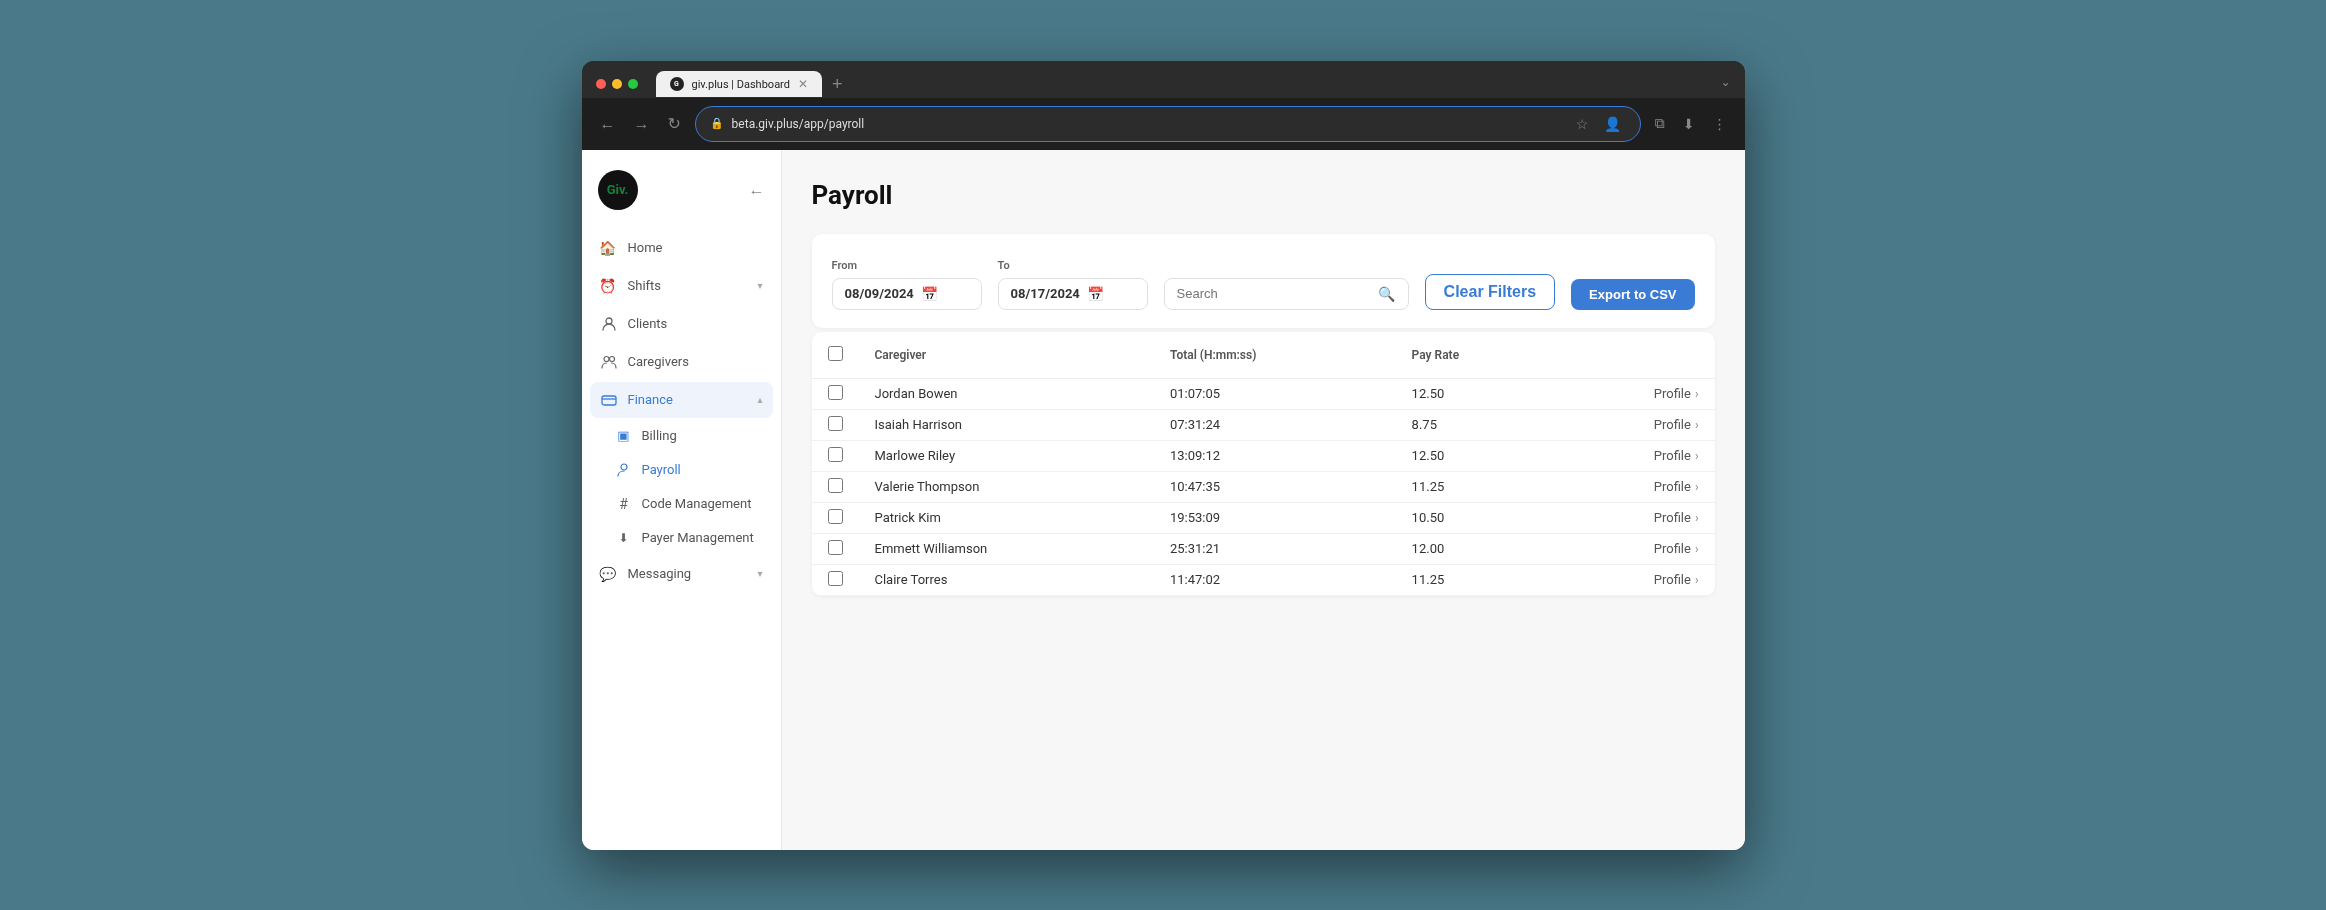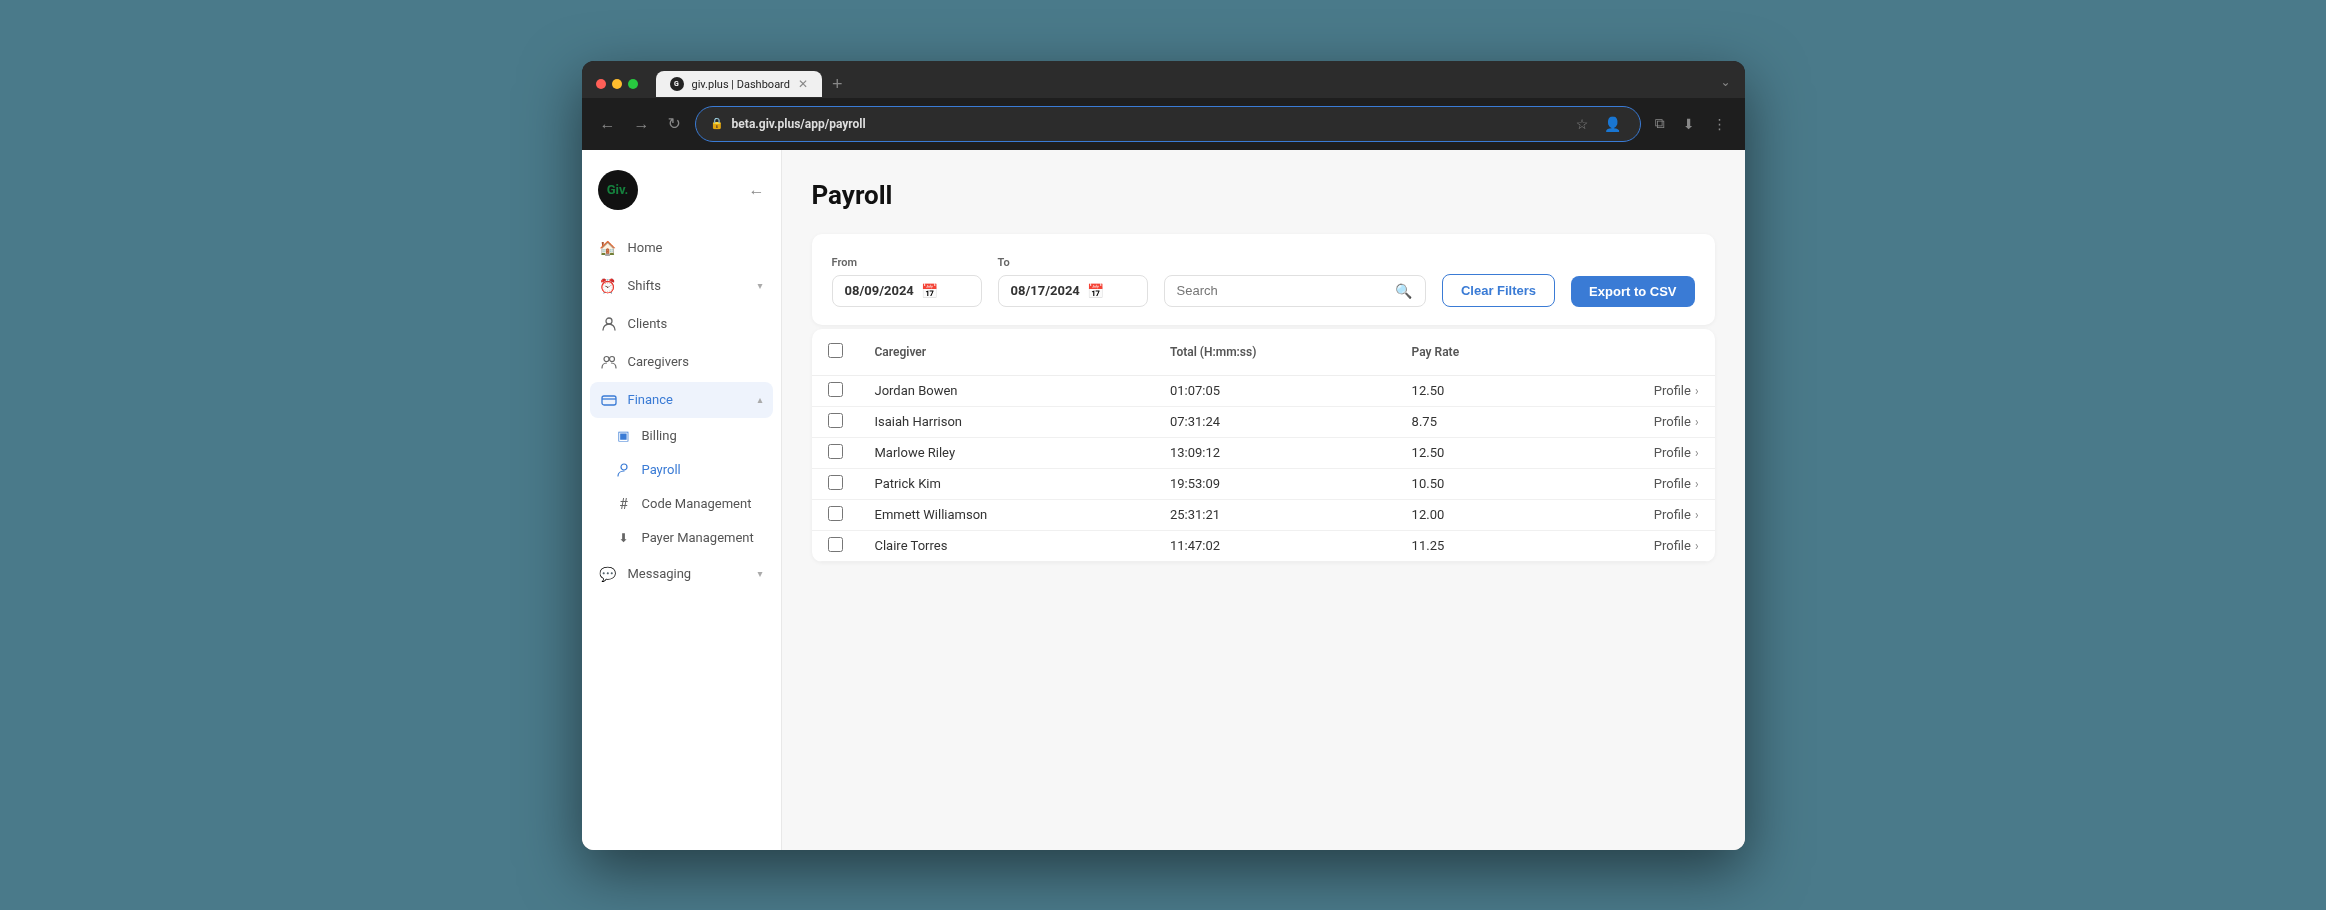--- a/index.html
+++ b/index.html
@@ -332,21 +332,21 @@
       color: #999;
       font-size: 14px;
     }
 
     .clear-filters-btn {
       background: #fff;
       border: 1.5px solid #3a7bd5;
       color: #3a7bd5;
       border-radius: 8px;
       padding: 8px 18px;
-      font-size: 13px;
+      font-size: 16px;
       font-weight: 600;
       cursor: pointer;
       white-space: nowrap;
       margin-top: 22px;
       text-align: center;
     }
 
     .export-btn {
       background: #3a7bd5;
       border: none;
@@ -438,21 +438,21 @@
       <span style="color:#888; font-size:12px;">⌄</span>
     </div>
   </div>
 
   <div class="browser-addressbar">
     <button class="nav-btn">←</button>
     <button class="nav-btn">→</button>
     <button class="nav-btn">↻</button>
     <div class="address-field">
       <span style="color:#888; font-size:11px;">🔒</span>
-      <span style="font-size:12px; color:#ddd;font-weight:bold;">beta.giv.plus/app/payroll</span>
+      <span style="font-size:12px; color:#ddd;">beta.giv.plus/app/payroll</span>
       <div class="address-icons">
         <button class="browser-icon-btn">☆</button>
         <button class="browser-icon-btn">👤</button>
       </div>
     </div>
     <button class="browser-icon-btn">⧉</button>
     <button class="browser-icon-btn">⬇</button>
     <button class="browser-icon-btn">⋮</button>
   </div>
 
@@ -618,20 +618,34 @@
         <span class="profile-link">
           <span>Profile</span>
           <span class="profile-chevron">›</span>
         </span>
       </td>
     </tr>
               <tr>
       <td>
         <input type="checkbox" style="">
       </td>
+      <td>Valerie Thompson</td>
+      <td>10:47:35</td>
+      <td>11.25</td>
+      <td>
+        <span class="profile-link">
+          <span>Profile</span>
+          <span class="profile-chevron">›</span>
+        </span>
+      </td>
+    </tr>
+              <tr>
+      <td>
+        <input type="checkbox" style="">
+      </td>
       <td>Patrick Kim</td>
       <td>19:53:09</td>
       <td>10.50</td>
       <td>
         <span class="profile-link">
           <span>Profile</span>
           <span class="profile-chevron">›</span>
         </span>
       </td>
     </tr>

